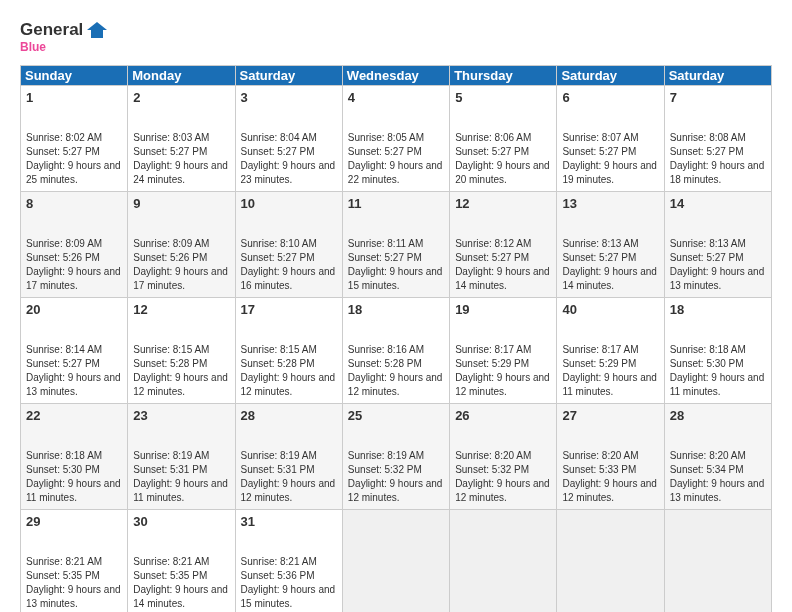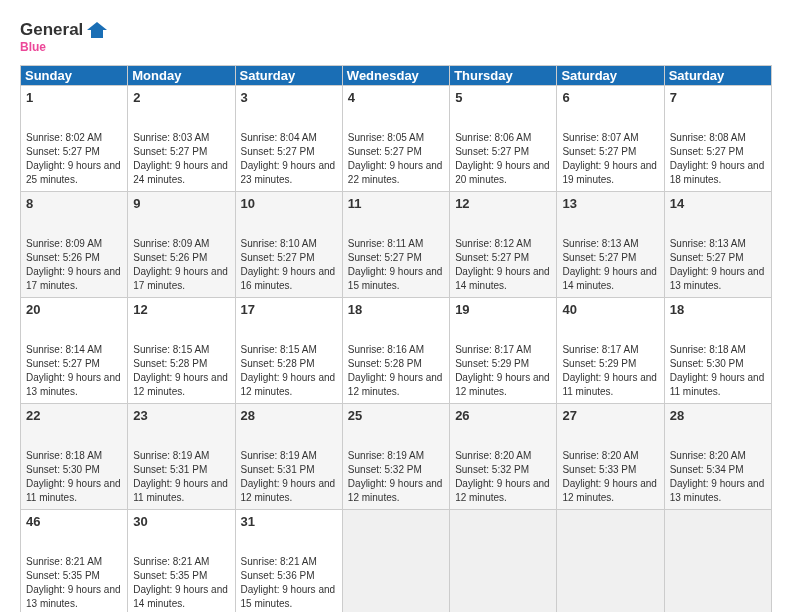--- a/index.html
+++ b/index.html
@@ -227,21 +227,21 @@
           <span class="day-num">27</span>
           <div class="day-info">Sunrise: 8:20 AM<br>Sunset: 5:33 PM<br>Daylight: 9 hours and 12 minutes.</div>
         </td>
         <td>
           <span class="day-num">28</span>
           <div class="day-info">Sunrise: 8:20 AM<br>Sunset: 5:34 PM<br>Daylight: 9 hours and 13 minutes.</div>
         </td>
       </tr>
       <tr class="last-row">
         <td>
-          <span class="day-num">46</span>
+          <span class="day-num">29</span>
           <div class="day-info">Sunrise: 8:21 AM<br>Sunset: 5:35 PM<br>Daylight: 9 hours and 13 minutes.</div>
         </td>
         <td>
           <span class="day-num">30</span>
           <div class="day-info">Sunrise: 8:21 AM<br>Sunset: 5:35 PM<br>Daylight: 9 hours and 14 minutes.</div>
         </td>
         <td>
           <span class="day-num">31</span>
           <div class="day-info">Sunrise: 8:21 AM<br>Sunset: 5:36 PM<br>Daylight: 9 hours and 15 minutes.</div>
         </td>

